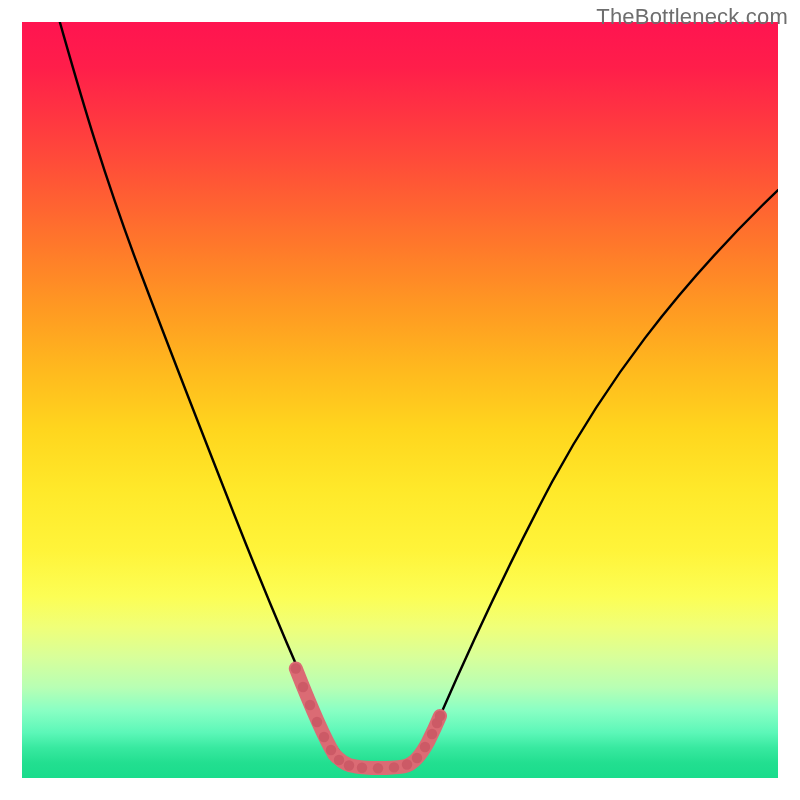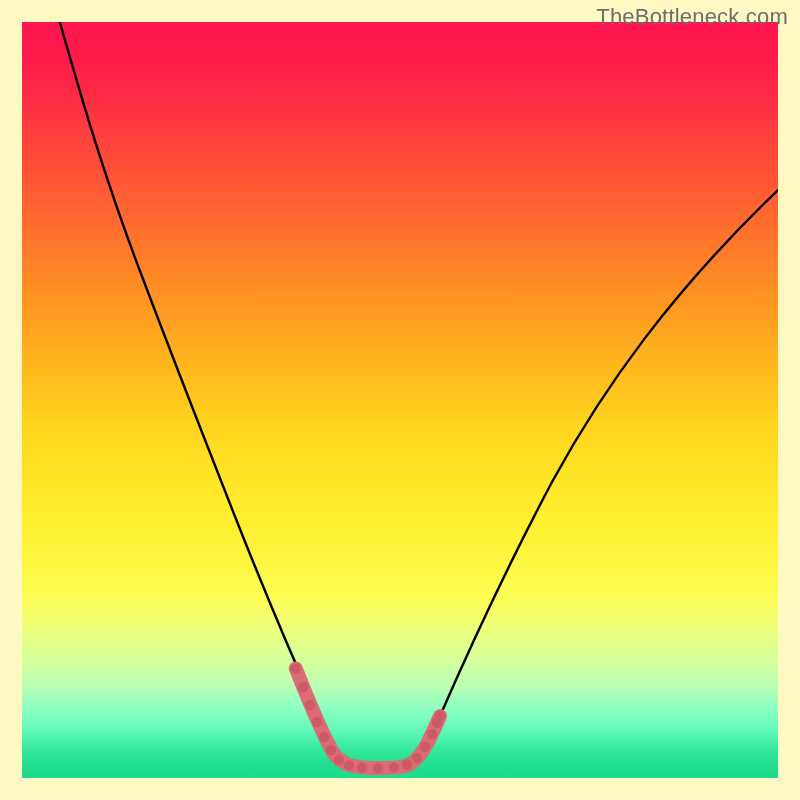--- a/index.html
+++ b/index.html
@@ -7,21 +7,21 @@
     padding: 0;
     width: 800px;
     height: 800px;
     background: #000;
     overflow: hidden;
     font-family: Arial, Helvetica, sans-serif;
   }
   .frame {
     position: absolute;
     inset: 0;
-    background: #fef9c3;
+    background: #ffffff;
     text-decoration: underline;
   }
   .plot {
     position: absolute;
     left: 22px;
     top: 22px;
     width: 756px;
     height: 756px;
     overflow: hidden;
   }

